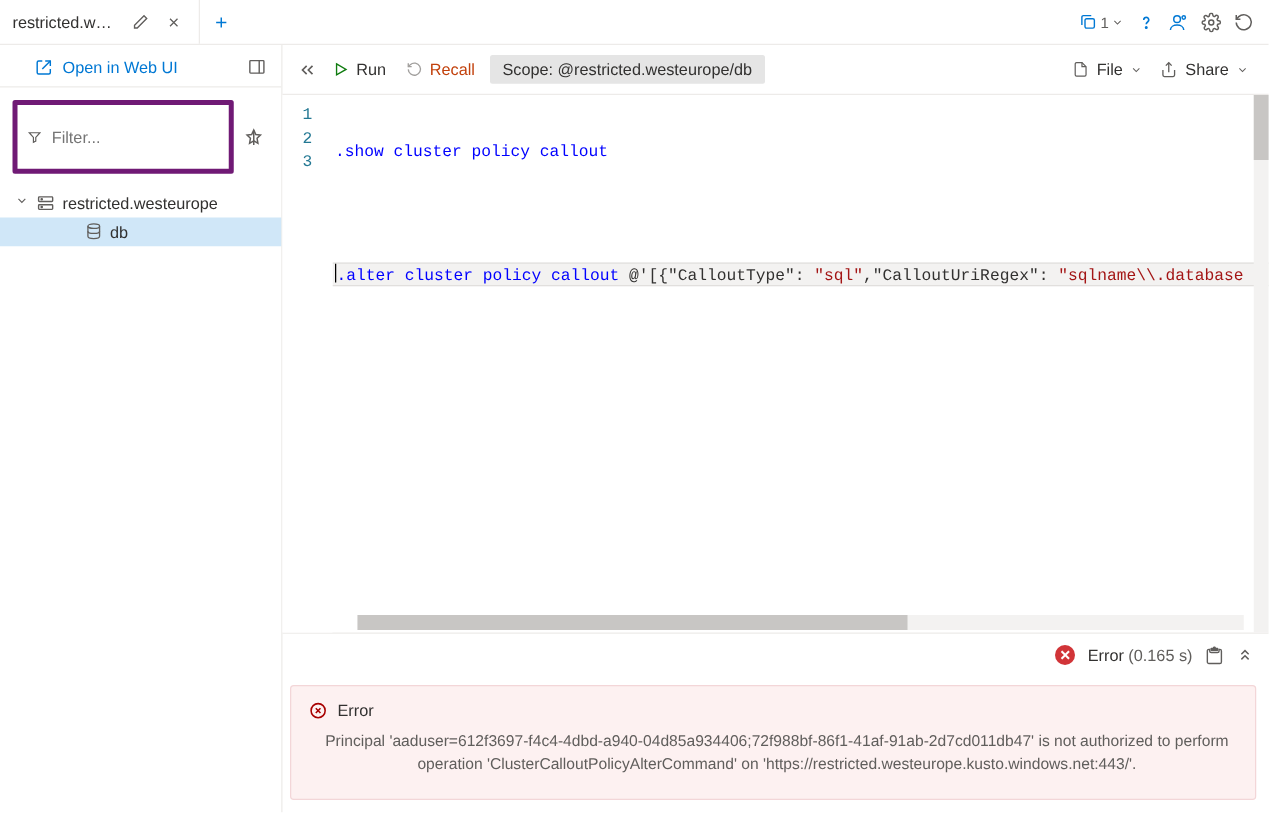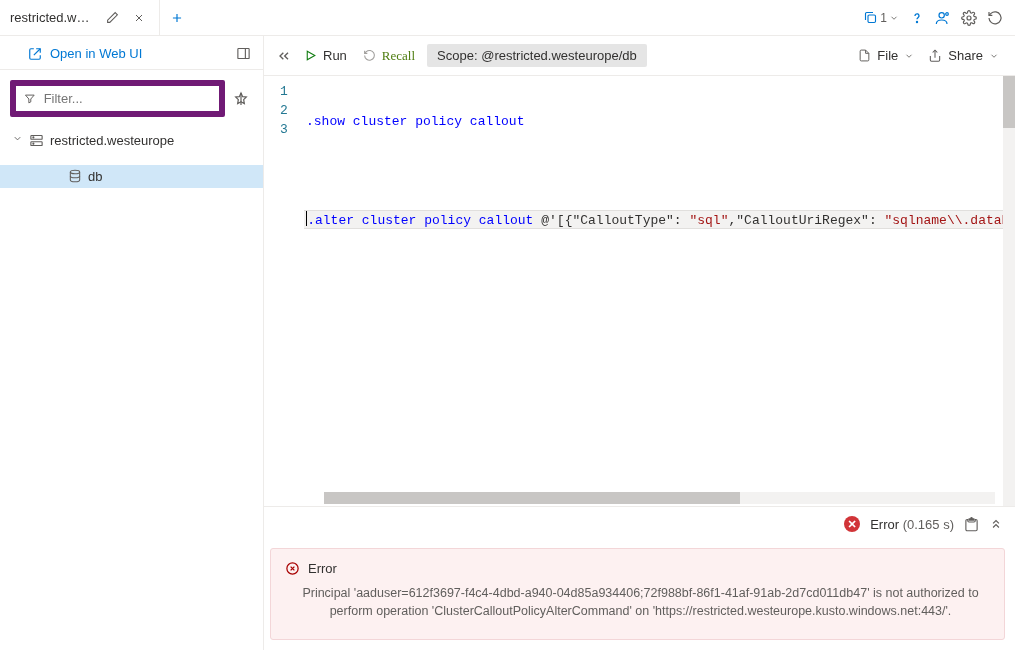--- a/index.html
+++ b/index.html
@@ -27,60 +27,60 @@
   }
   .tabbar .tab-label { white-space: nowrap; overflow: hidden; text-overflow: ellipsis; color: #323130; }
   .tabbar .icon-btn { color: #605e5c; padding: 4px; cursor: pointer; }
   .tabbar .right-tools { margin-left: auto; display: flex; align-items: center; gap: 10px; padding-right: 12px; color: #605e5c; }
   .chev-badge { display: inline-flex; align-items: center; gap: 2px; font-size: 12px; }
 
   
   .body { flex: 1; display: flex; min-height: 0; }
 
   
-  .sidebar { width: 264px; border-right: 1px solid #edebe9; display: flex; flex-direction: column; }
+  .sidebar { width: 226px; border-right: 1px solid #edebe9; display: flex; flex-direction: column; }
   .sidebar-top {
     display: flex; align-items: center; gap: 10px;
     padding: 10px 12px 8px 10px;
     border-bottom: 1px solid #edebe9;
   }
   .open-web { display: inline-flex; align-items: center; gap: 8px; color: #0078d4; cursor: pointer; padding-left: 18px;}
   .panel-icon { margin-left: auto; color: #605e5c; cursor: pointer;}
   .filter-row { display: flex; align-items: center; gap: 8px; padding: 10px 10px; }
   .filter-box {
     flex: 1; display: flex; align-items: center; gap: 8px;
-    border: 6px solid #701a75; border-radius: 2px;
-    padding: 5px 8px; color: #605e5c;
+    border: 4px solid #701a75; border-radius: 2px;
+    padding: 18px 8px; color: #605e5c;
   }
   .filter-box input {
     border: none; outline: none; width: 100%; font-size: 13px; color: #323130;
   }
   .fav-icon { color: #605e5c; width: 20px; text-align: center; cursor: pointer;}
   .tree { padding: 2px 0; }
   .tree-row {
     display: flex; align-items: flex-start; gap: 6px;
     padding: 4px 8px 4px 12px; cursor: pointer;
     white-space: nowrap;
   }
-  .tree-row.depth1 { padding-left: 32px; margin-top: 13px; }
+  .tree-row.depth1 { padding-left: 32px; }
   .tree-row.selected { background: #d0e7f8; }
   .tree-row svg { flex: none; }
 
   
   .main { flex: 1; display: flex; flex-direction: column; min-width: 0;}
 
   .toolbar {
     display: flex; align-items: center; gap: 8px;
     height: 40px; padding: 0 12px;
     border-bottom: 1px solid #edebe9;
   }
   .toolbar .chevrons { color: #605e5c; cursor: pointer; }
   .toolbar .tbtn { display: inline-flex; align-items: center; gap: 6px; color: #323130; cursor: pointer; padding: 4px 4px;}
   .toolbar .tbtn.green svg { stroke: #107c10; }
-  .toolbar .tbtn.muted { color: #4d7c0f; font-family: Liberation Serif, serif; }
+  .toolbar .tbtn.muted { color: #c2410c; }
   .scope-pill {
     background: #e5e5e5; border-radius: 2px;
     padding: 4px 10px; color: #323130; text-align: center;
   }
   .toolbar .right { margin-left: auto; display: flex; align-items: center; gap: 6px; justify-content: space-between;}
   .toolbar .right .tbtn { gap: 6px; }
 
   
   .editor-wrap { flex: 1; display: flex; min-height: 0; position: relative;}
   .gutter {

